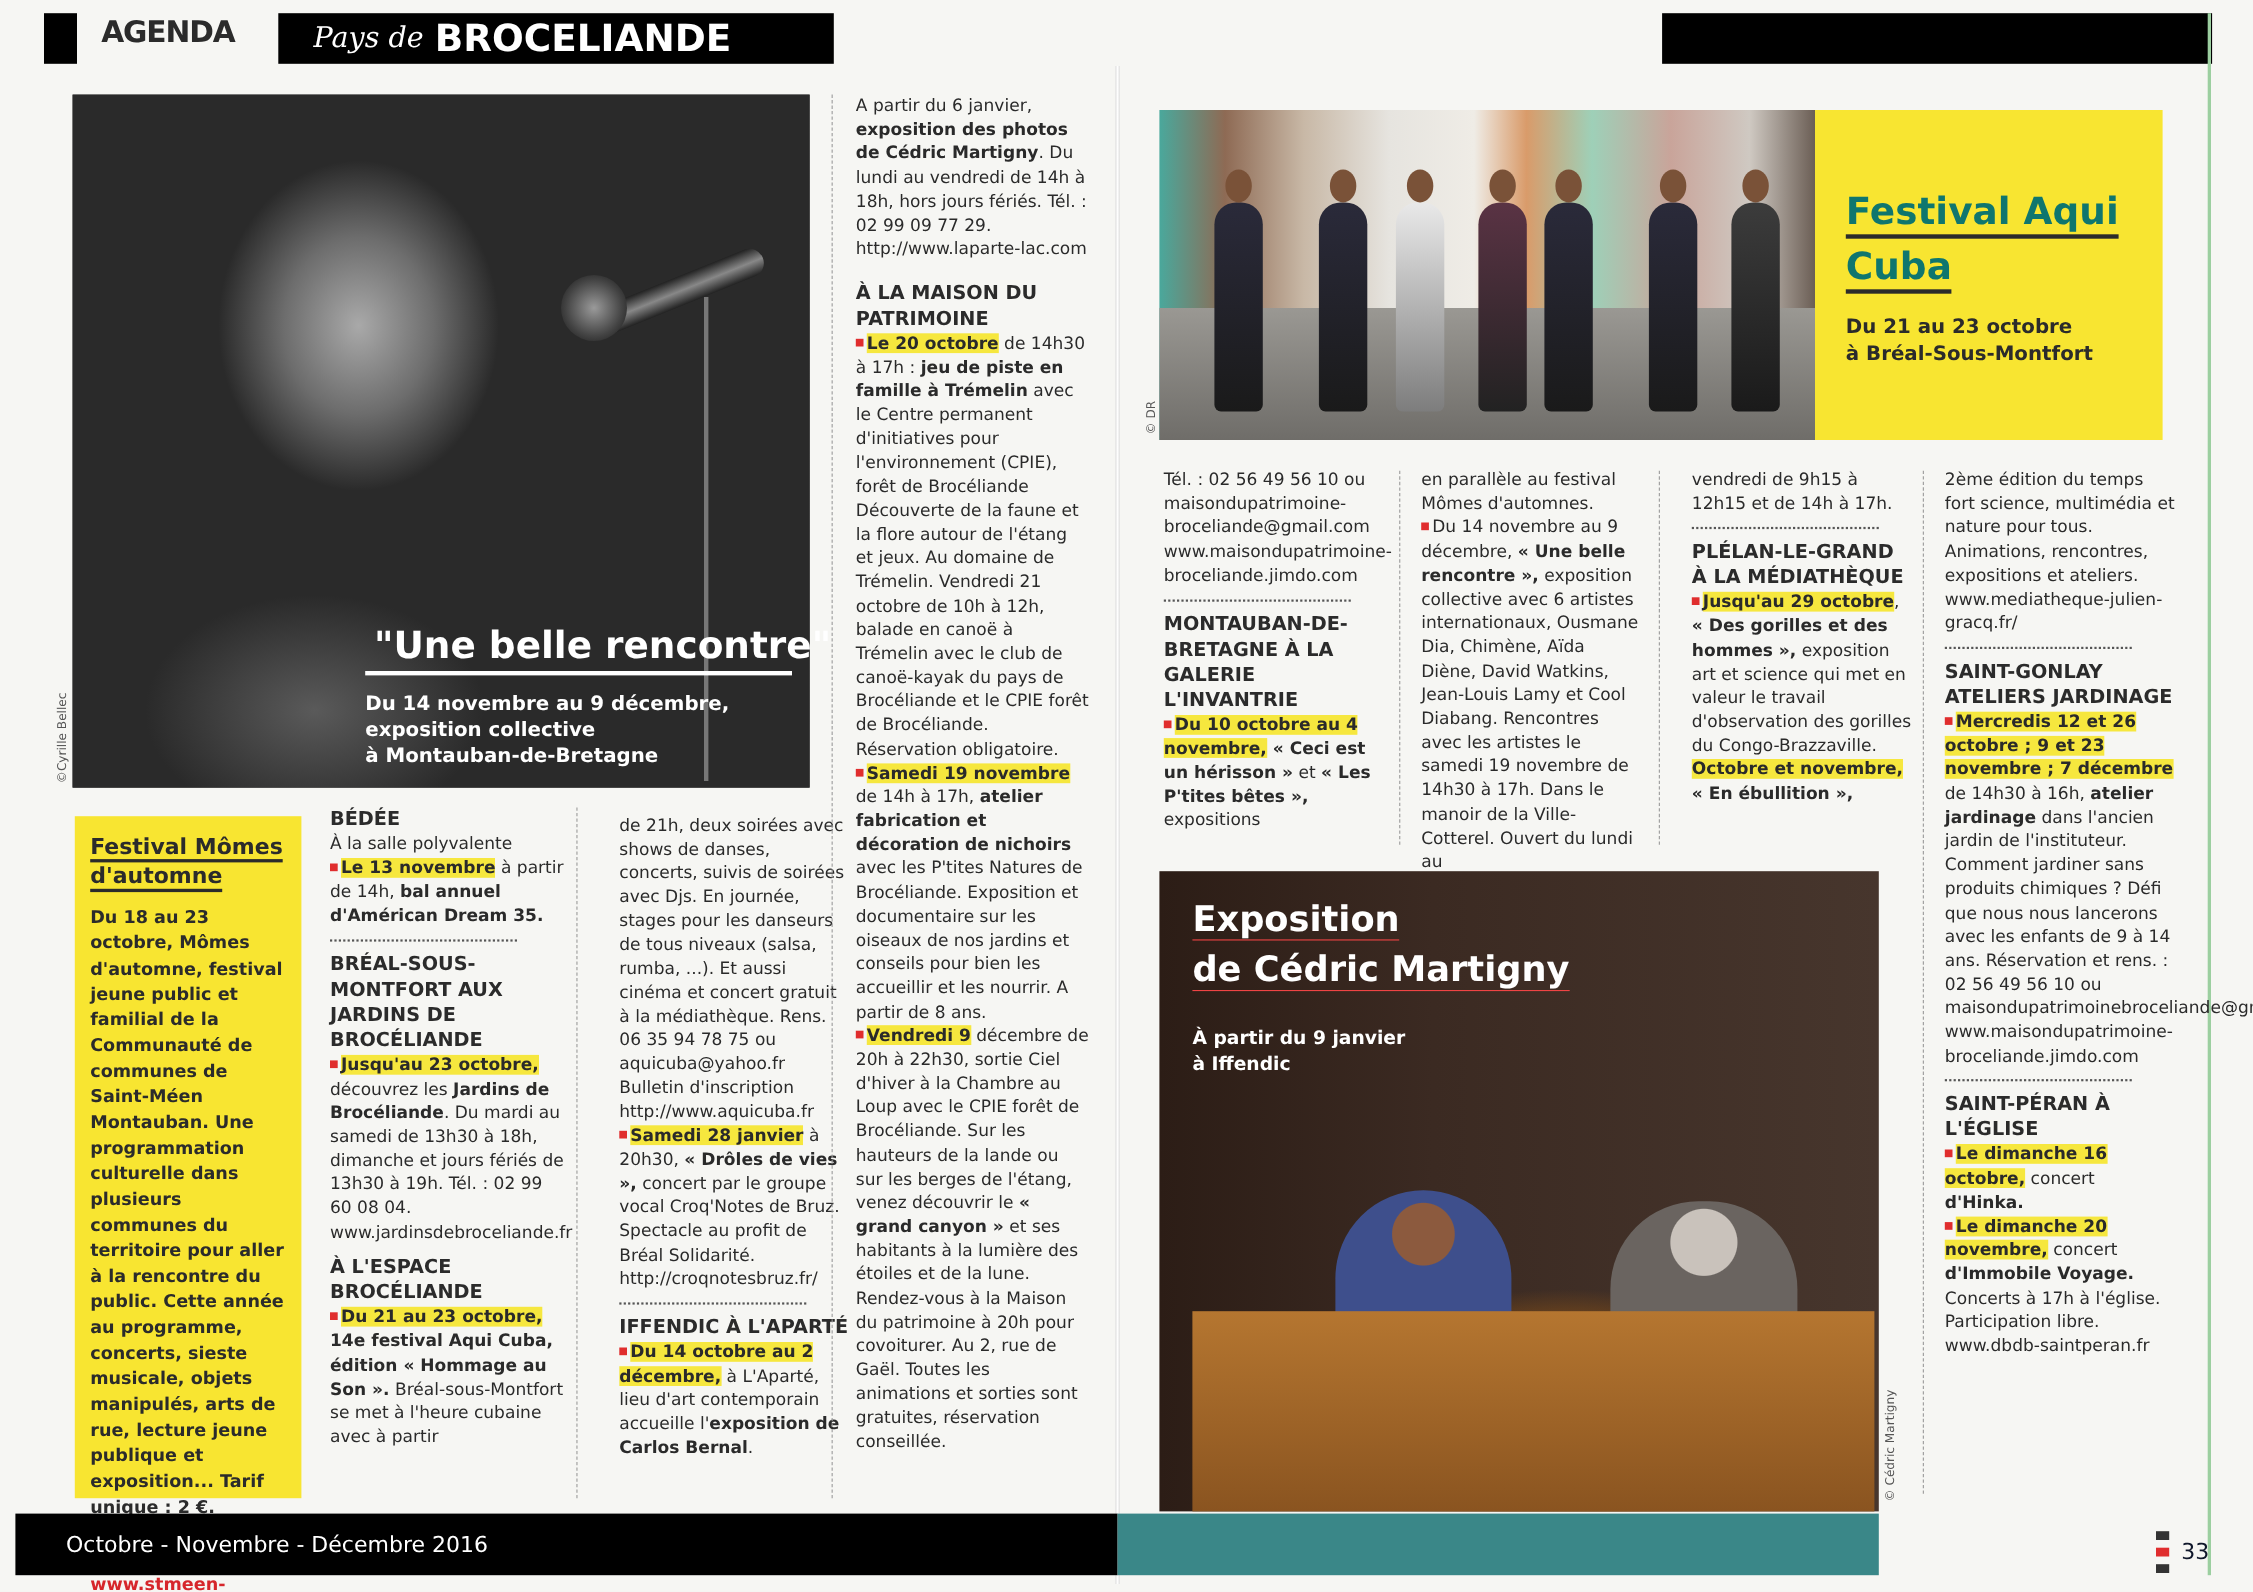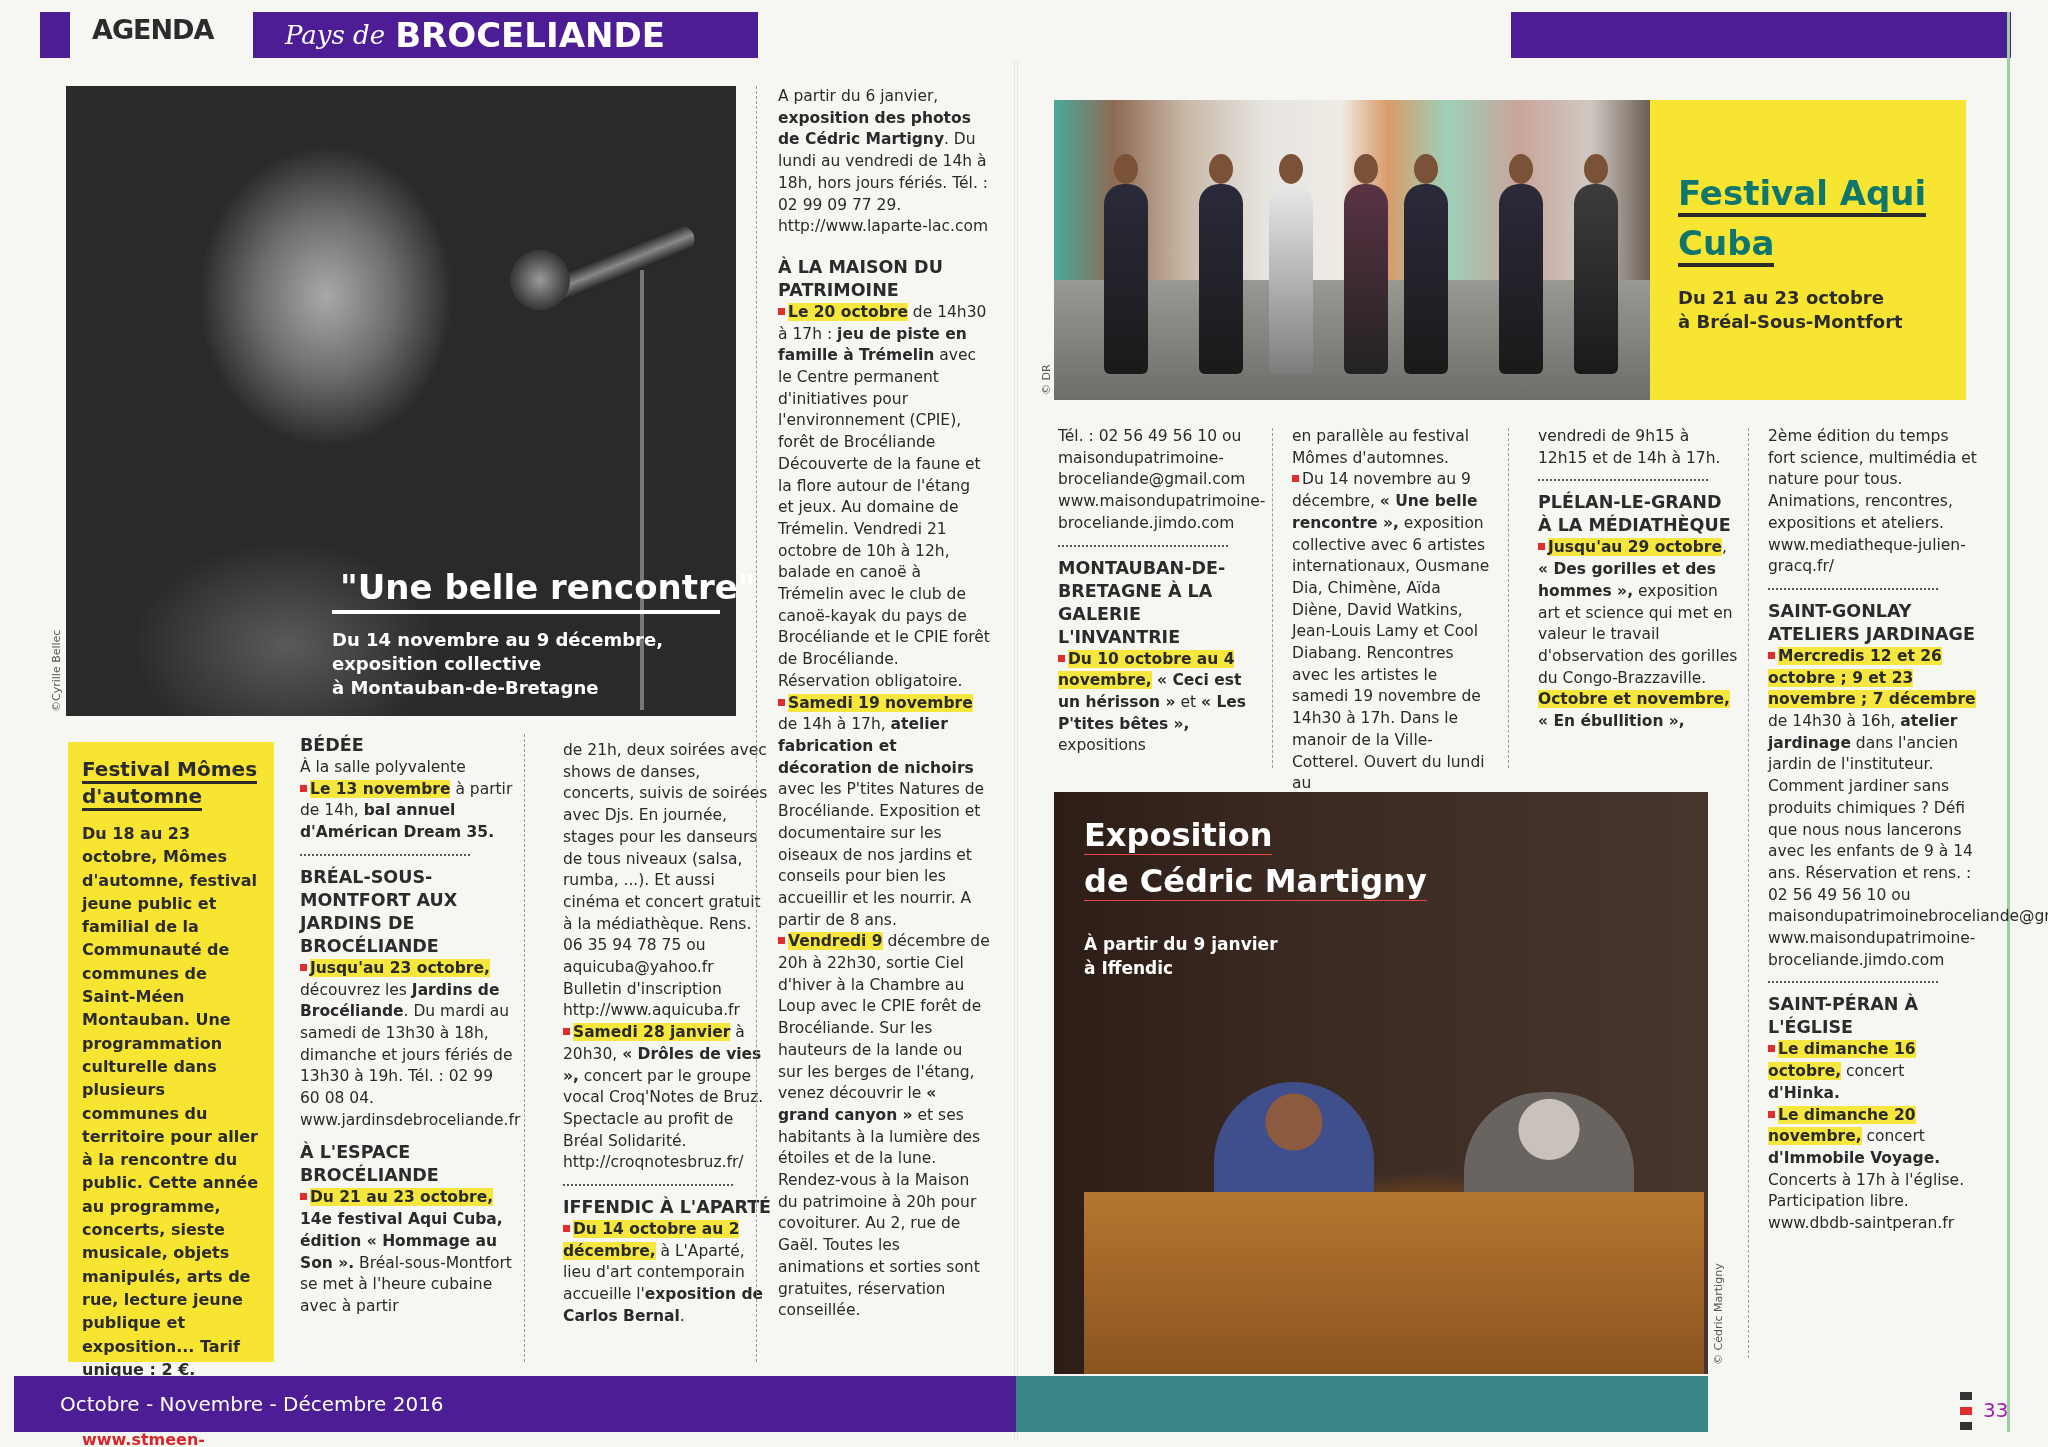--- a/index.html
+++ b/index.html
@@ -1,19 +1,19 @@
 <!DOCTYPE html>
 <html><head>
 <meta charset="utf-8">
 <style>
   html,body{margin:0;padding:0;}
   body{width:2048px;height:1447px;position:relative;background:#f6f6f3;overflow:hidden;
        font-family:"DejaVu Sans", sans-serif;color:#2a2a2a;}
   .abs{position:absolute;}
-  .teal{background:#4c1d95;}
+  .teal{background:#000000;}
   
   .agenda-box{left:40px;top:12px;width:30px;height:46px;}
   .agenda{left:92px;top:14px;font-family:"DejaVu Sans", sans-serif;font-weight:bold;font-size:27px;color:#2b2b2b;letter-spacing:-1px;}
   .title-band{left:253px;top:12px;width:505px;height:46px;color:#fff;display:flex;align-items:center;padding-left:32px;box-sizing:border-box;}
   .title-band .script{font-family:"DejaVu Serif", serif;font-style:italic;font-size:26px;margin-right:10px;}
   .title-band .big{font-family:"DejaVu Sans", sans-serif;font-weight:bold;font-size:34px;letter-spacing:0px;}
   .right-band{left:1511px;top:12px;width:500px;height:46px;}
   .edge-line{left:2007px;top:12px;width:3px;height:1420px;background:#9ccfa0;}
   
   .photo1{left:66px;top:86px;width:670px;height:630px;
@@ -59,21 +59,21 @@
   .yl-title span{border-bottom:3px solid #2b2b2b;}
   .yl-body{font-weight:bold;font-size:16px;line-height:23.3px;color:#2b2b2b;margin-top:12px;}
   .red{color:#d6262b;}
   
   .footer-l{left:14px;top:1376px;width:1002px;height:56px;}
   .footer-r{left:1016px;top:1376px;width:692px;height:56px;background:#3a8788;}
   .footer-text{left:60px;top:1392px;font-size:20px;color:#fff;}
   .pg-marks{left:1960px;top:1392px;width:12px;}
   .pg-marks i{display:block;width:12px;height:8px;margin-bottom:7px;background:#333;}
   .pg-marks i.r{background:#e02d2d;}
-  .pg-num{left:1983px;top:1398px;font-size:20px;color:#a21caf;}
+  .pg-num{left:1983px;top:1398px;font-size:20px;color:#0f172a;}
   .gutter{left:1014px;top:60px;width:4px;height:1380px;background:linear-gradient(90deg,#ddd,#fff,#ddd);}
 </style>
 </head>
 <body>
 
 <div class="abs teal agenda-box"></div>
 <div class="abs agenda"><span>AGENDA</span></div>
 <div class="abs teal title-band">
   <span class="script">Pays de</span>
   <span class="big">BROCELIANDE</span>

